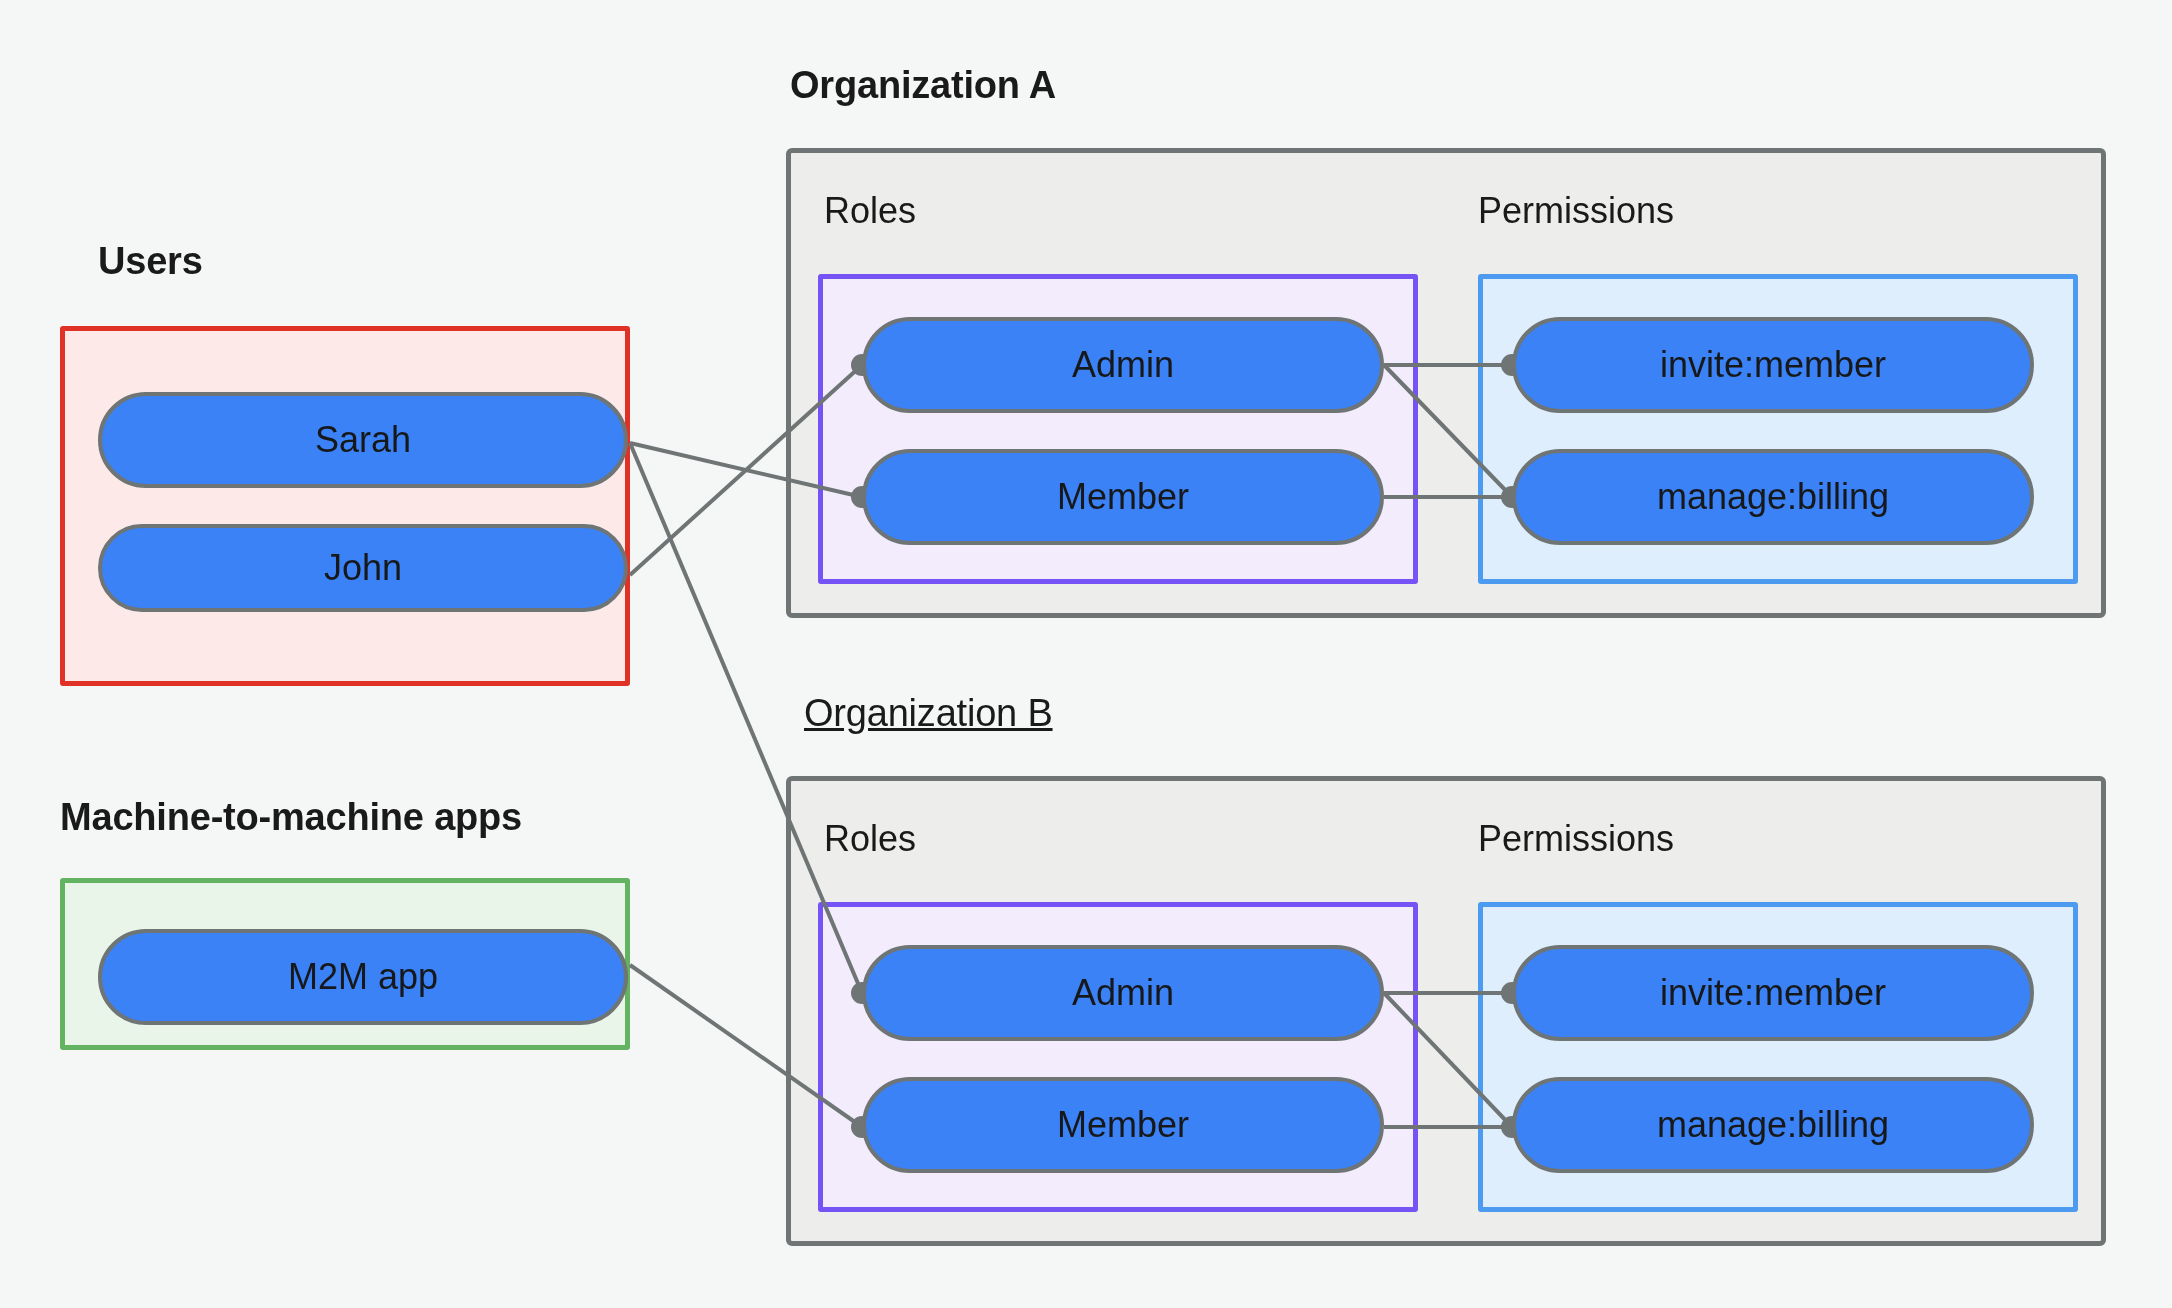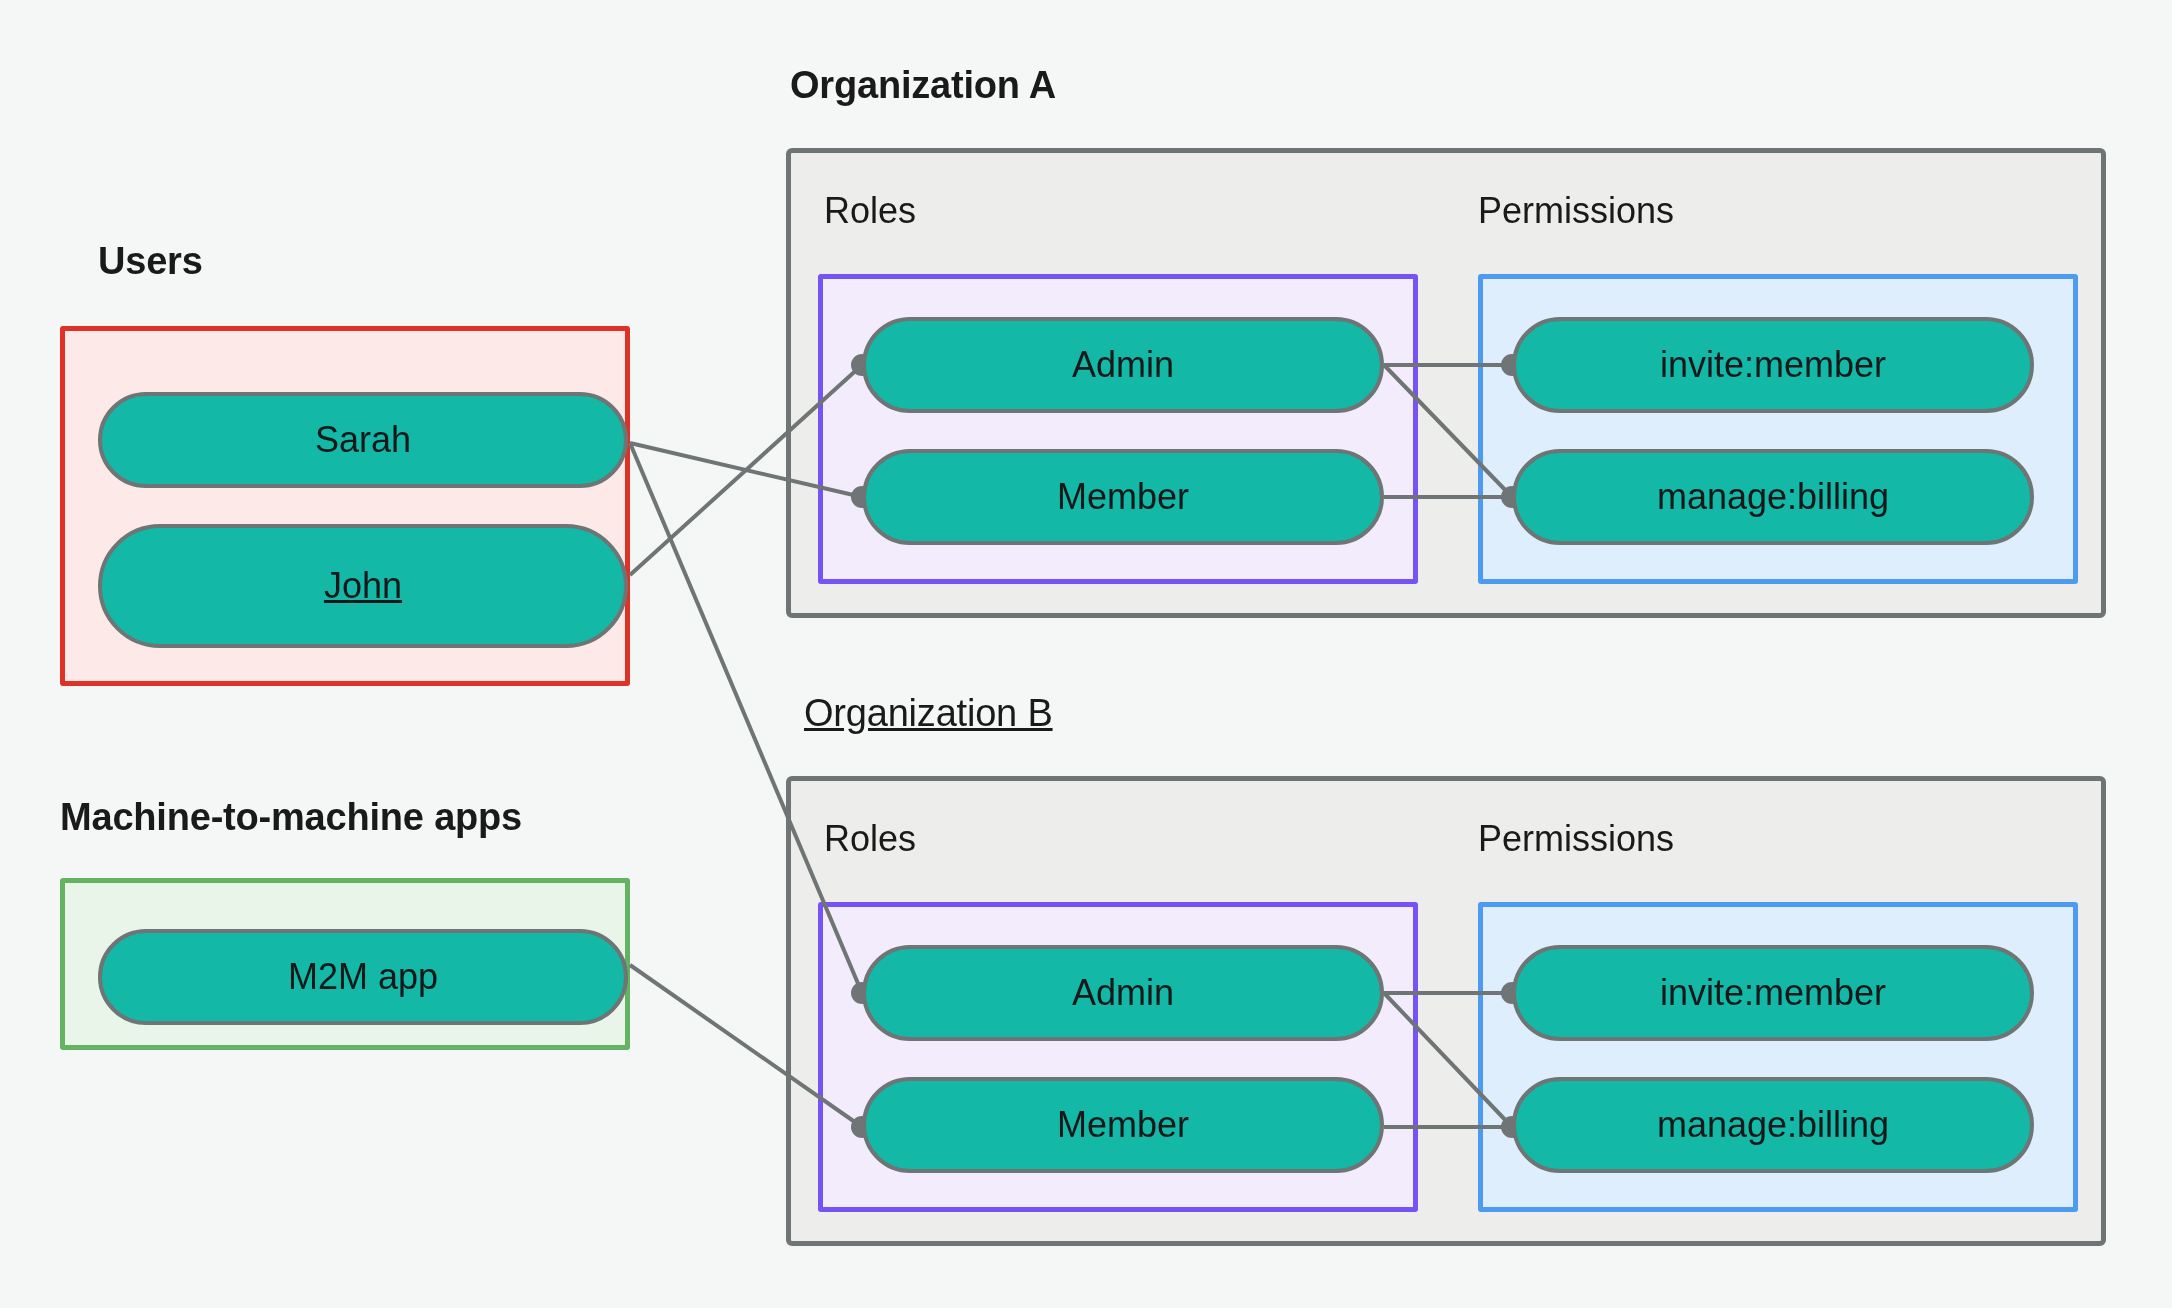--- a/index.html
+++ b/index.html
@@ -79,21 +79,21 @@
   .box-perms {
     border: 5px solid #4d9bf0;
     background: #dfeefc;
     border-radius: 3px;
   }
 
   
   .pill {
     position: absolute;
     box-sizing: border-box;
-    background: #14b8a6;
+    background: #3b82f6;
     border: 4px solid #6f7475;
     border-radius: 999px;
     display: flex;
     align-items: center;
     justify-content: center;
     font-size: 36px;
     color: #16181a;
     z-index: 8;
     white-space: nowrap;
   }
@@ -139,21 +139,21 @@
   </svg>
 
   <div class="group-title" style="left:60px; top:240px;margin-left:38px;">Users</div>
 
   <div class="box box-users" style="left:60px; top:326px; width:570px; height:360px;"></div>
 
   <div class="pill" style="left:98px; top:392px; width:530px; height:96px;">
     <span>Sarah</span>
   </div>
 
-  <div class="pill" style="left:98px; top:524px; width:530px; height:124px;text-decoration:underline;">
+  <div class="pill" style="left:98px; top:524px; width:530px; height:88px;">
     <span>John</span>
   </div>
 
   <div class="group-title" style="left:60px; top:796px;text-align:right;">Machine-to-machine apps</div>
 
   <div class="box box-m2m" style="left:60px; top:878px; width:570px; height:172px;"></div>
 
   <div class="pill" style="left:98px; top:917px; width:530px; height:96px;margin-top:12px;">
     <span>M2M app</span>
   </div>

